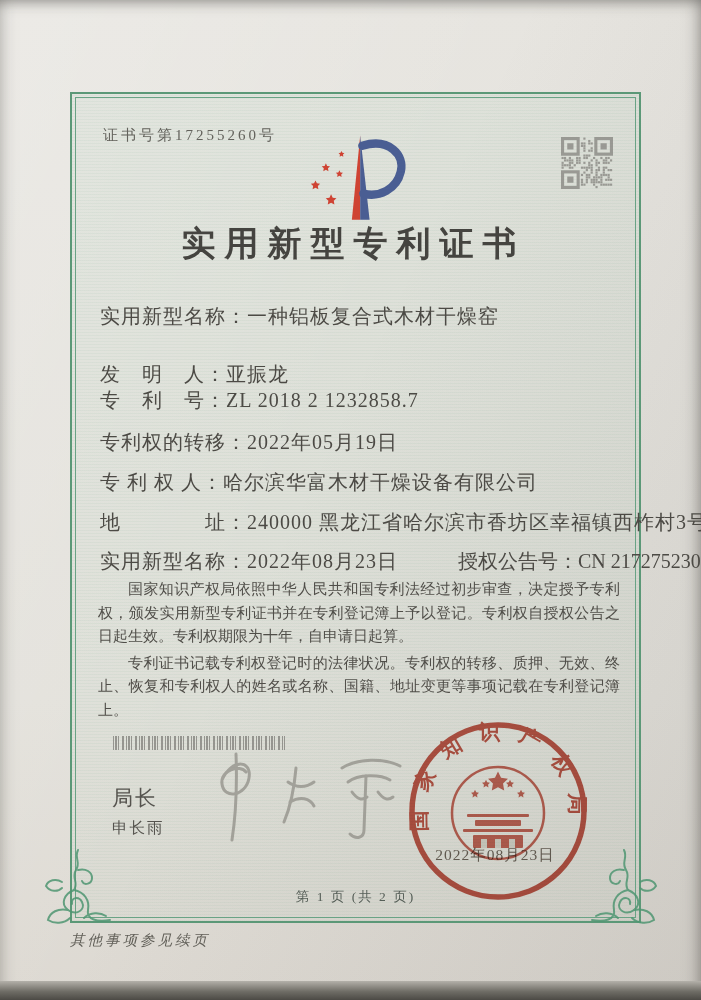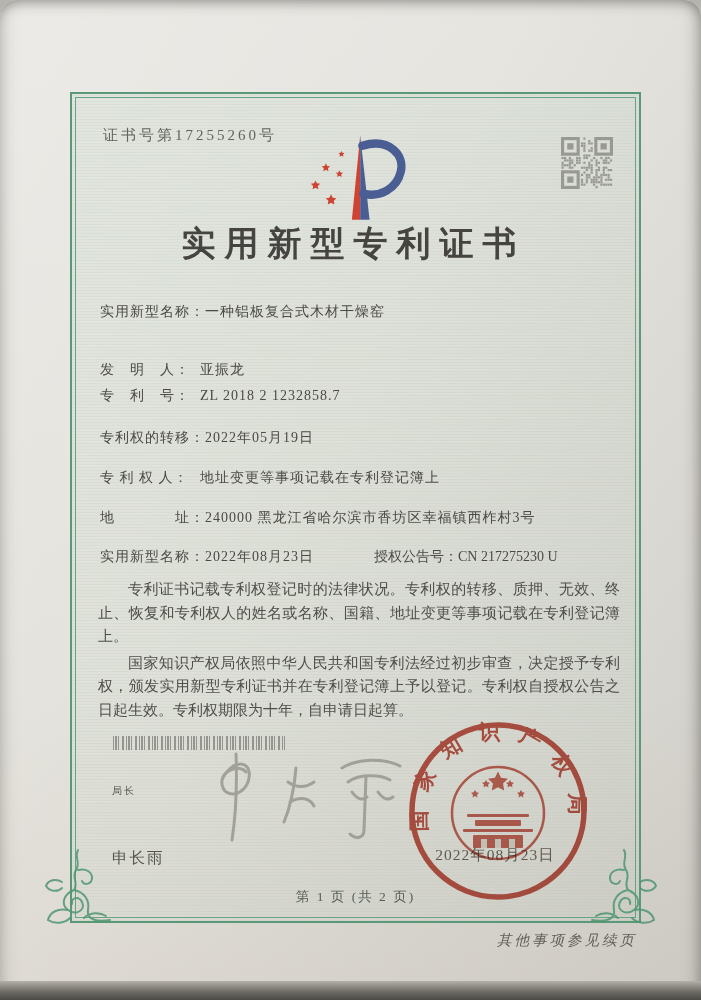--- a/index.html
+++ b/index.html
@@ -11,21 +11,20 @@
   }
   .photo{
     position:absolute;inset:0;
     background:
       linear-gradient(115deg, rgba(255,255,255,.22), rgba(0,0,0,0) 45%, rgba(60,58,54,.10) 100%),
       linear-gradient(#e7e5e0,#e3e1db 70%,#ddd9d2);
     box-shadow:
       inset 0 10px 14px -8px rgba(90,88,84,.55),
       inset -12px 0 16px -10px rgba(80,78,74,.5),
       inset 12px 0 16px -10px rgba(120,118,112,.4);
-    border-radius: 17px;
   }
   .photo-bottom-edge{
     position:absolute;left:0;right:0;top:981px;height:19px;
     background:linear-gradient(#b3b0a9,#6f6d66 55%,#4c4a45);
   }
   
   .frame{
     position:absolute;left:70px;top:92px;width:567px;height:827px;
     border:2px solid #5b9877;
     background:
@@ -43,53 +42,53 @@
     position:absolute;left:103px;top:126px;
     font-size:15px;letter-spacing:3px;color:#63625c;z-index:2;
   }
   .logo{position:absolute;left:303px;top:131px;z-index:2;}
   .title{
     position:absolute;left:70px;top:221px;width:567px;text-align:center;
     font-size:34px;font-weight:600;letter-spacing:9px;color:#454440;z-index:2;
   }
   .qr{position:absolute;left:561px;top:137px;width:52px;height:52px;opacity:.75;z-index:2;}
   .fields{position:absolute;left:100px;top:0;width:520px;z-index:2;}
-  .frow{position:absolute;left:0;white-space:nowrap;font-size:14px;color:#4c4a45;}
+  .frow{position:absolute;left:0;white-space:nowrap;font-size:20px;color:#4c4a45;}
   .frow .flabel{display:inline-block;min-width:100px;letter-spacing:1px;}
   .frow .fvalue{letter-spacing:1px;}
   .frow2{margin-left:60px;}
   .r0{top:303px}.r1{top:361px}.r2{top:387px}.r3{top:429px}
   .r4{top:469px}.r5{top:509px}.r6{top:548px}
   .body-text{
     position:absolute;left:98px;top:578px;width:522px;z-index:2;
     font-size:15px;line-height:23.5px;color:#504e49;text-align:justify;
   }
   .body-text p{margin:0 0 3px 0;text-indent:2em;}
   .barcode{
     position:absolute;left:113px;top:736px;width:172px;height:14px;z-index:2;opacity:.8;
     background:repeating-linear-gradient(90deg,
       #84837e 0 1px, rgba(0,0,0,0) 1px 2px,
       #84837e 2px 4px, rgba(0,0,0,0) 4px 5px,
       #84837e 5px 6px, rgba(0,0,0,0) 6px 9px,
       #84837e 9px 11px, rgba(0,0,0,0) 11px 13px);
   }
-  .signer-title{position:absolute;left:112px;top:784px;font-size:10px;color:#55534e;letter-spacing:2px;z-index:2;}
-  .signer-name{position:absolute;left:112px;top:848px;font-size:15.5px;color:#55534e;letter-spacing:2px;z-index:2;}
+  .signer-title{position:absolute;left:112px;top:784px;font-size:21px;color:#55534e;letter-spacing:2px;z-index:2;}
+  .signer-name{position:absolute;left:112px;top:818px;font-size:15.5px;color:#55534e;letter-spacing:2px;z-index:2;}
   .signature{position:absolute;left:196px;top:746px;z-index:2;opacity:.7;}
   .seal-date{
     position:absolute;left:409px;top:845px;width:172px;text-align:center;
     font-size:15.5px;color:#60594f;letter-spacing:1px;z-index:2;
   }
   .seal{position:absolute;left:403px;top:716px;z-index:4;mix-blend-mode:multiply;opacity:.88;}
   .footer-page{
     position:absolute;left:70px;top:888px;width:571px;text-align:center;
     font-size:13.5px;color:#565f58;letter-spacing:2px;z-index:2;
   }
   .footer-note{
-    position:absolute;left:70px;top:931px;width:567px;text-align:right;
+    position:absolute;left:70px;top:931px;width:567px;text-align:left;
     font-style:italic;font-size:14.5px;color:#626059;letter-spacing:3px;z-index:2;
   }
 </style>
 </head>
 <body>
 
 <div class="photo">
 
   <div class="frame"></div>
 
@@ -276,33 +275,33 @@
     <div class="frow r1">
       <span class="flabel">发　明　人：</span><span class="fvalue">亚振龙</span>
     </div>
     <div class="frow r2">
       <span class="flabel">专　利　号：</span><span class="fvalue">ZL 2018 2 1232858.7</span>
     </div>
     <div class="frow r3">
       <span class="flabel">专利权的转移：</span><span class="fvalue">2022年05月19日</span>
     </div>
     <div class="frow r4">
-      <span class="flabel">专 利 权 人：</span><span class="fvalue">地址变更等事项记载在专利登记簿上</span>
+      <span class="flabel">专 利 权 人：</span><span class="fvalue">哈尔滨华富木材干燥设备有限公司</span>
     </div>
     <div class="frow r5">
       <span class="flabel">地　　　　址：</span><span class="fvalue">240000 黑龙江省哈尔滨市香坊区幸福镇西柞村3号</span>
     </div>
     <div class="frow r6">
       <span class="flabel">实用新型名称：</span><span class="fvalue">2022年08月23日</span><span class="frow2"><span>授权公告号：</span><span>CN 217275230 U</span></span>
     </div>
   </div>
 
   <div class="body-text">
+    <p>国家知识产权局依照中华人民共和国专利法经过初步审查，决定授予专利权，颁发实用新型专利证书并在专利登记簿上予以登记。专利权自授权公告之日起生效。专利权期限为十年，自申请日起算。</p>
     <p>专利证书记载专利权登记时的法律状况。专利权的转移、质押、无效、终止、恢复和专利权人的姓名或名称、国籍、地址变更等事项记载在专利登记簿上。</p>
-    <p>国家知识产权局依照中华人民共和国专利法经过初步审查，决定授予专利权，颁发实用新型专利证书并在专利登记簿上予以登记。专利权自授权公告之日起生效。专利权期限为十年，自申请日起算。</p>
   </div>
 
   <div class="barcode"></div>
 
   <div class="signer-title">局长</div>
   <div class="signer-name">申长雨</div>
 
   <svg class="signature" width="215" height="100" viewBox="0 0 215 100">
     <g fill="none" stroke="#8c8a83" stroke-width="3" stroke-linecap="round">
       <path d="M26,34 C36,12 56,14 53,32 C50,50 28,54 26,38 C24,24 44,18 50,26"></path>

